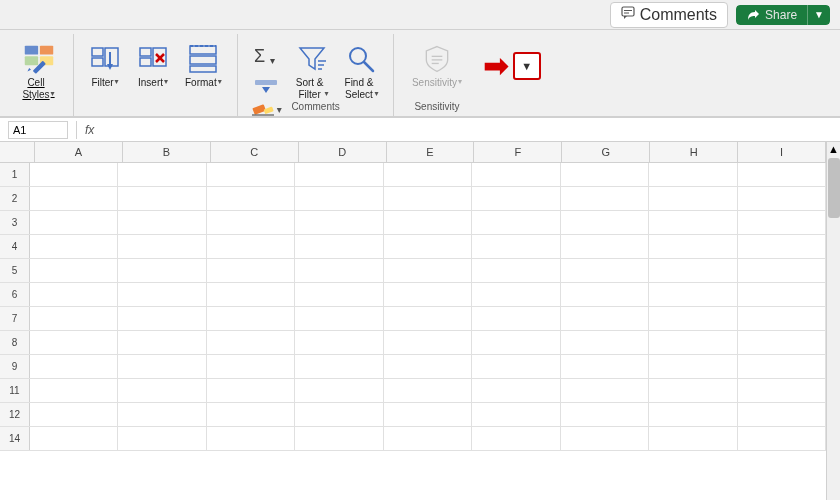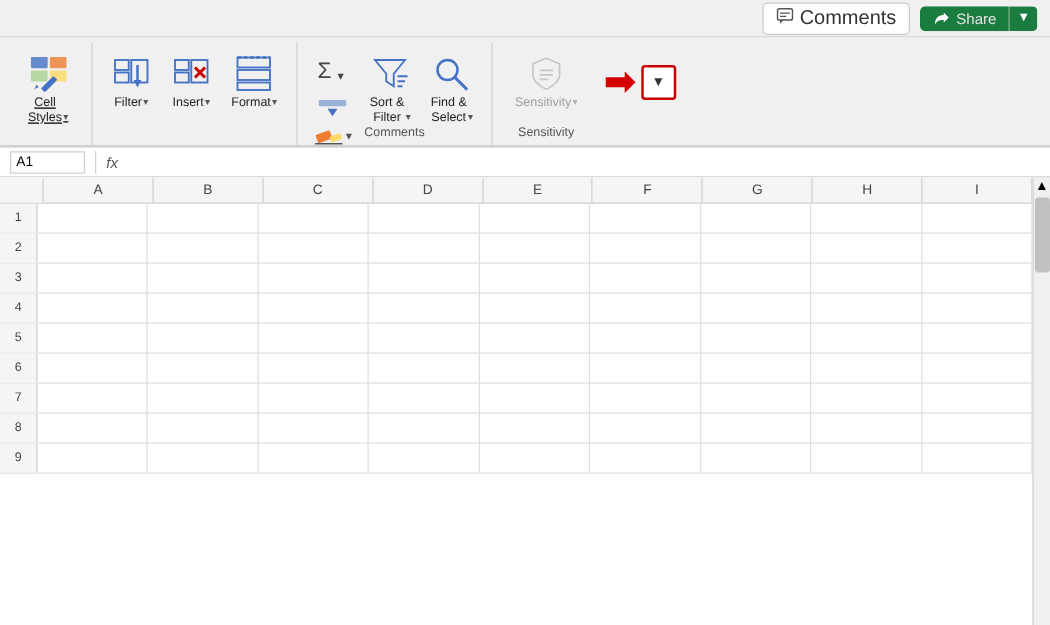--- a/index.html
+++ b/index.html
@@ -619,20 +619,56 @@
         <div class="data-cell" style="flex:1;"></div>
           <div class="data-cell" style="flex:1;"></div>
           <div class="data-cell" style="flex:1;"></div>
           <div class="data-cell" style="flex:1;"></div>
           <div class="data-cell" style="flex:1;"></div>
           <div class="data-cell" style="flex:1;"></div>
           <div class="data-cell" style="flex:1;"></div>
           <div class="data-cell" style="flex:1;"></div>
           <div class="data-cell" style="flex:1;"></div>
       </div>
+      <div class="data-row">
+        <div class="row-num">11</div>
+        <div class="data-cell" style="flex:1;"></div>
+          <div class="data-cell" style="flex:1;"></div>
+          <div class="data-cell" style="flex:1;"></div>
+          <div class="data-cell" style="flex:1;"></div>
+          <div class="data-cell" style="flex:1;"></div>
+          <div class="data-cell" style="flex:1;"></div>
+          <div class="data-cell" style="flex:1;"></div>
+          <div class="data-cell" style="flex:1;"></div>
+          <div class="data-cell" style="flex:1;"></div>
+      </div>
+      <div class="data-row">
+        <div class="row-num">12</div>
+        <div class="data-cell" style="flex:1;"></div>
+          <div class="data-cell" style="flex:1;"></div>
+          <div class="data-cell" style="flex:1;"></div>
+          <div class="data-cell" style="flex:1;"></div>
+          <div class="data-cell" style="flex:1;"></div>
+          <div class="data-cell" style="flex:1;"></div>
+          <div class="data-cell" style="flex:1;"></div>
+          <div class="data-cell" style="flex:1;"></div>
+          <div class="data-cell" style="flex:1;"></div>
+      </div>
+      <div class="data-row">
+        <div class="row-num">14</div>
+        <div class="data-cell" style="flex:1;"></div>
+          <div class="data-cell" style="flex:1;"></div>
+          <div class="data-cell" style="flex:1;"></div>
+          <div class="data-cell" style="flex:1;"></div>
+          <div class="data-cell" style="flex:1;"></div>
+          <div class="data-cell" style="flex:1;"></div>
+          <div class="data-cell" style="flex:1;"></div>
+          <div class="data-cell" style="flex:1;"></div>
+          <div class="data-cell" style="flex:1;"></div>
+      </div>
     </div>
   </div>
 
   <div class="scrollbar-v">
     <div style="height:14px;display:flex;align-items:center;justify-content:center;cursor:pointer;">▲</div>
     <div class="scrollbar-thumb"></div>
     <div style="flex:1;"></div>
 
   </div>
 </div>

